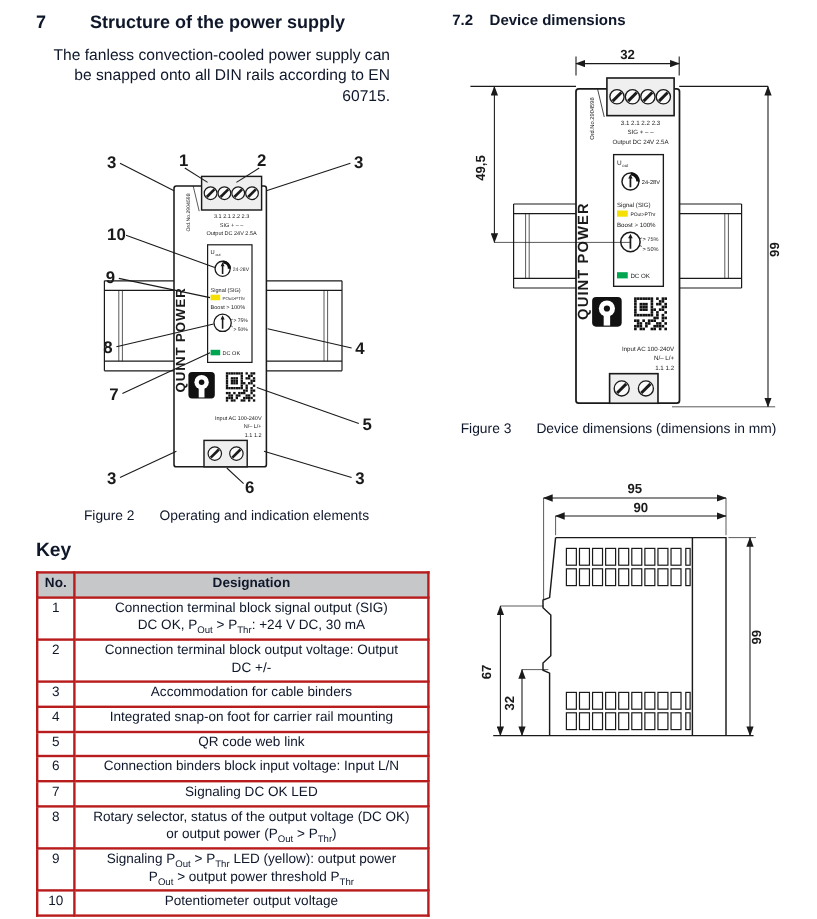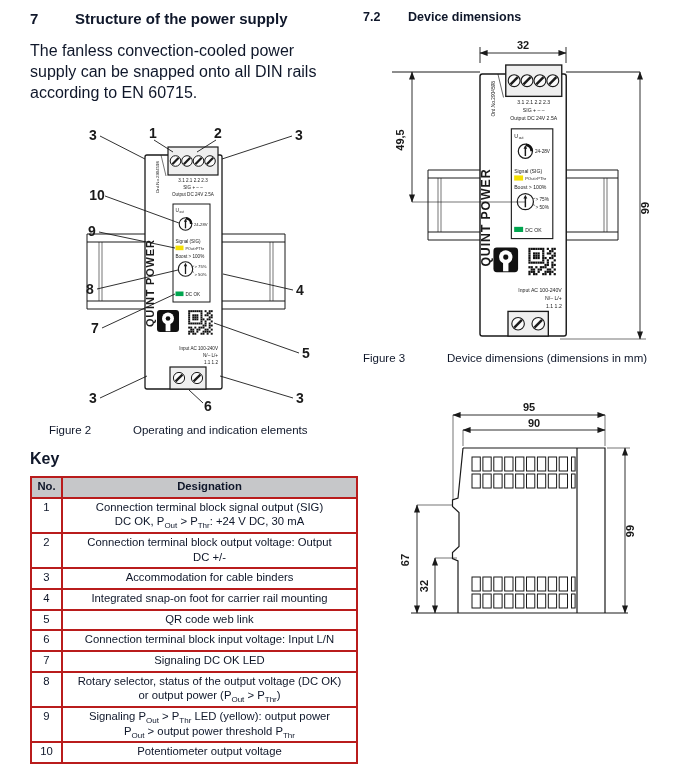--- a/index.html
+++ b/index.html
@@ -2,23 +2,23 @@
 <html><head>
 <meta charset="utf-8">
 <style>
   html,body{margin:0;padding:0;background:#fff;}
   .page{position:relative;width:681px;height:766px;background:#ffffff;overflow:hidden;
         font-family:Liberation Sans, sans-serif;color:#0f172a;}
   .abs{position:absolute;}
   .h1{font-size:15px;font-weight:bold;white-space:nowrap;}
   .h2{font-size:12.5px;font-weight:bold;white-space:nowrap;}
   .num{display:inline-block;width:45px;}
-  .intro{font-size:16px;line-height:1.32;width:295px;}
+  .intro{font-size:13px;line-height:1.32;width:295px;text-align:right;}
   .caption{font-size:11.5px;white-space:nowrap;}
-  .caption .lbl{display:inline-block;width:84px;}
+  .caption .lbl{display:inline-block;width:84px;text-align:center;}
   .keyhd{font-size:16px;font-weight:bold;}
   table.key{border-collapse:collapse;width:328px;font-size:11.3px;table-layout:fixed;}
   table.key th,table.key td{border:2px solid #b91c1c;padding:1px 4px 3px 4px;text-align:center;
         vertical-align:top;line-height:1.3;}
   table.key th{font-weight:bold;}
   col.c-no{width:31px;}
   sub{font-size:8px;line-height:0;}
   svg text{fill:#1a1a1a;}
   .callout{font-size:14px;font-weight:bold;}
   .dim{font-size:11px;font-weight:bold;}
@@ -284,42 +284,42 @@
         <tr>
           <td>4</td>
           <td>Integrated snap-on foot for carrier rail mounting</td>
         </tr>
         <tr>
           <td>5</td>
           <td>QR code web link</td>
         </tr>
         <tr>
           <td>6</td>
-          <td>Connection terminal block input voltage: Input L/N</td>
+          <td>Connection binders block input voltage: Input L/N</td>
         </tr>
         <tr>
           <td>7</td>
           <td>Signaling DC OK LED</td>
         </tr>
         <tr>
           <td>8</td>
           <td>Rotary selector, status of the output voltage (DC OK)<br>or output power (P<sub>Out</sub> &gt; P<sub>Thr</sub>)</td>
         </tr>
         <tr>
           <td>9</td>
           <td>Signaling P<sub>Out</sub> &gt; P<sub>Thr</sub> LED (yellow): output power<br>P<sub>Out</sub> &gt; output power threshold P<sub>Thr</sub></td>
         </tr>
         <tr>
           <td>10</td>
           <td>Potentiometer output voltage</td>
         </tr>
       </tbody>
   </table>
 
-  <div class="abs h2" style="top:10px;left:363px;">
+  <div class="abs h2" style="top:10px;left:363px;text-align:center;">
     <span class="num">7.2</span><span>Device dimensions</span>
   </div>
 
   <svg class="abs" style="top:40px;left:390px;" width="291" height="310" viewBox="0 0 291 310">
     <defs>
       <marker id="arr3" viewBox="0 0 8 6" refX="7.5" refY="3" markerWidth="9" markerHeight="7" orient="auto-start-reverse">
         <path d="M0,0 L8,3 L0,6 Z" fill="#1a1a1a"></path>
       </marker>
     </defs>
 

